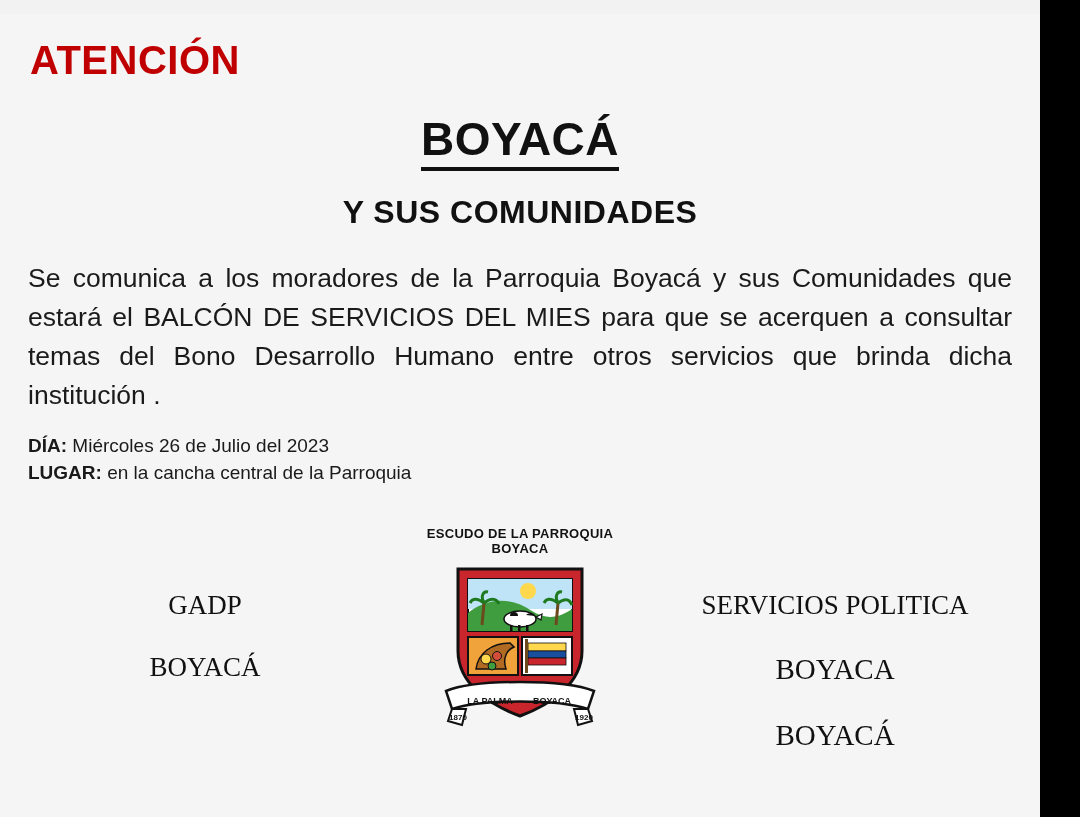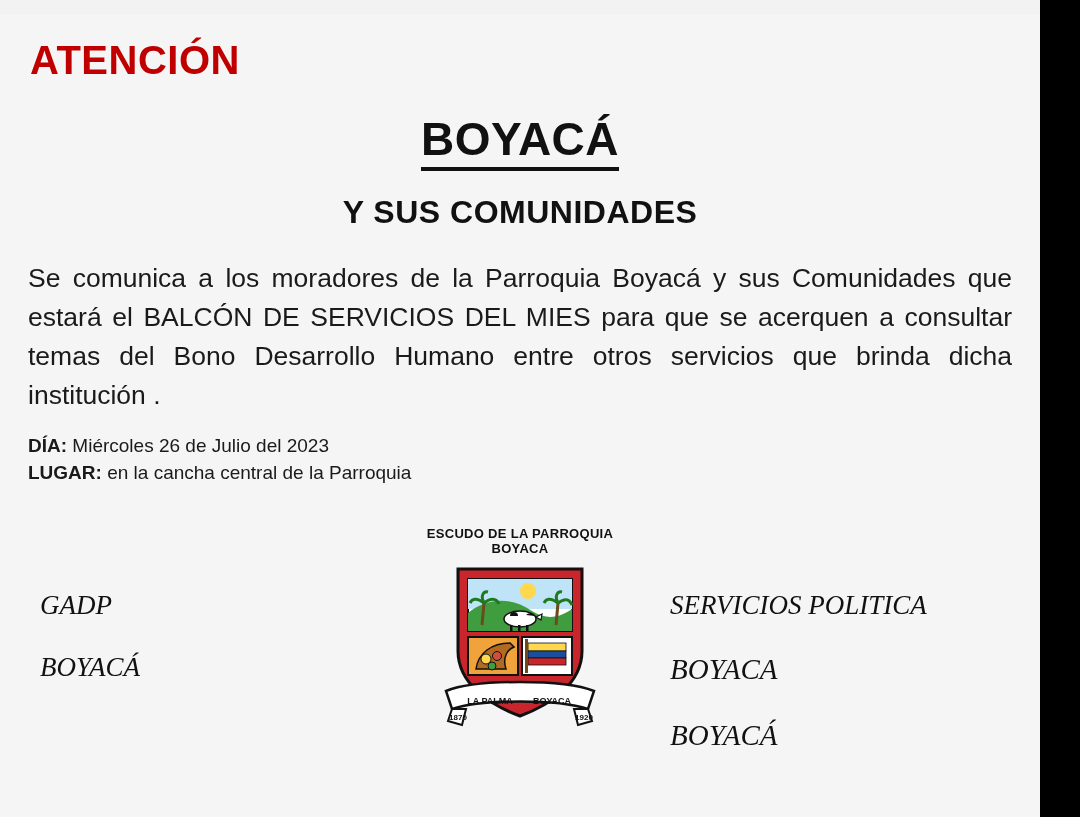--- a/index.html
+++ b/index.html
@@ -88,23 +88,22 @@
     left: 0; right: 0;
     bottom: 48px;
     display: flex;
     align-items: flex-start;
     justify-content: space-between;
     padding: 0 40px;
     box-sizing: border-box;
   }
   .sign-block {
     width: 330px;
-    text-align: left;
+    text-align: center;
     font-family: "Liberation Serif", serif;
-    font-style: italic;
     font-size: 27px;
     color: #111;
     line-height: 2.3;
   }
   .sign-block .line2 { display: block; }
   .sign-big {
     font-size: 29px;
   }
   .crest-wrap {
     width: 210px;

